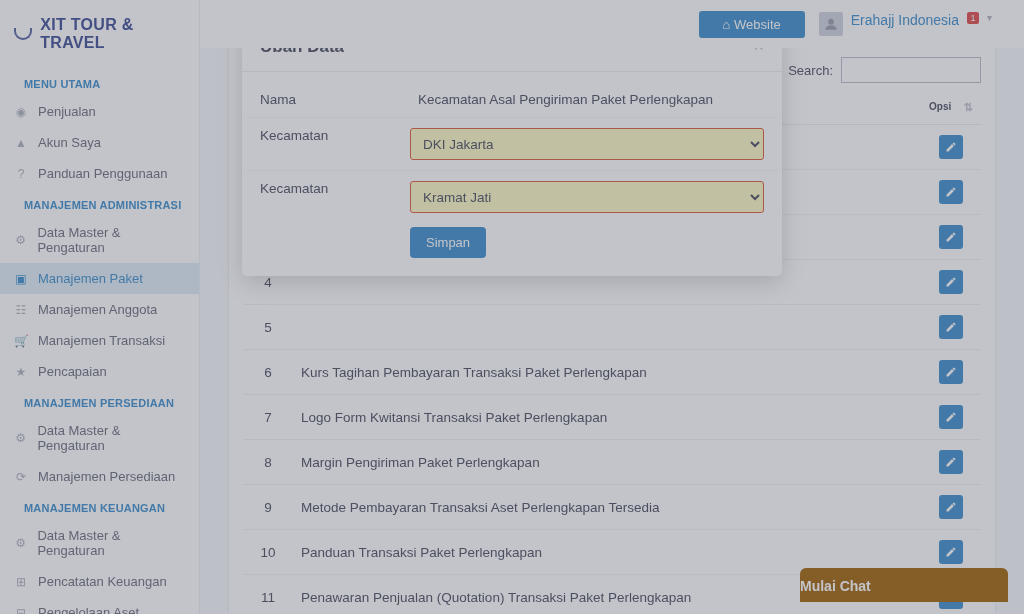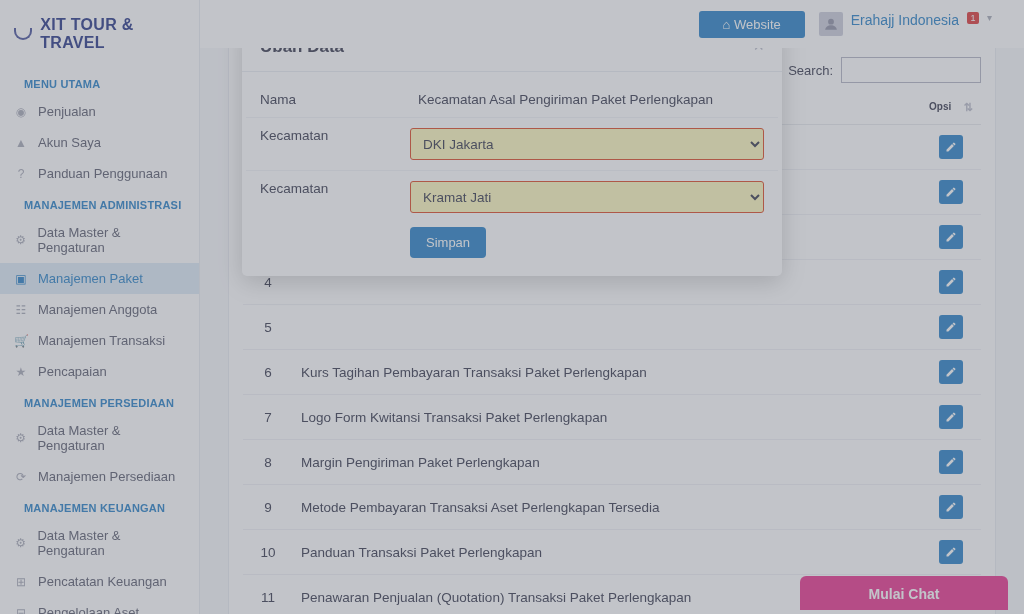--- a/index.html
+++ b/index.html
@@ -240,27 +240,26 @@
       border-radius: 4px;
       font-size: 13px;
       cursor: pointer;
       margin-left: 164px;
       margin-top: 4px;
     }
 
     
     .chat-widget {
       position: absolute;
-      right: 16px; bottom: 4px;
+      right: 16px; bottom: 12px;
       width: 208px;
-      background: #ec4899;
+      background: #a16207;
       color: #fff;
       font-size: 14px;
       font-weight: 600;
-      text-align: center;
       padding: 10px 0 8px 0;
       border-radius: 6px 6px 0 0;
       z-index: 50;
       cursor: pointer;
     }
   </style>
 </head>
 <body>
 
 <div class="sidebar">

